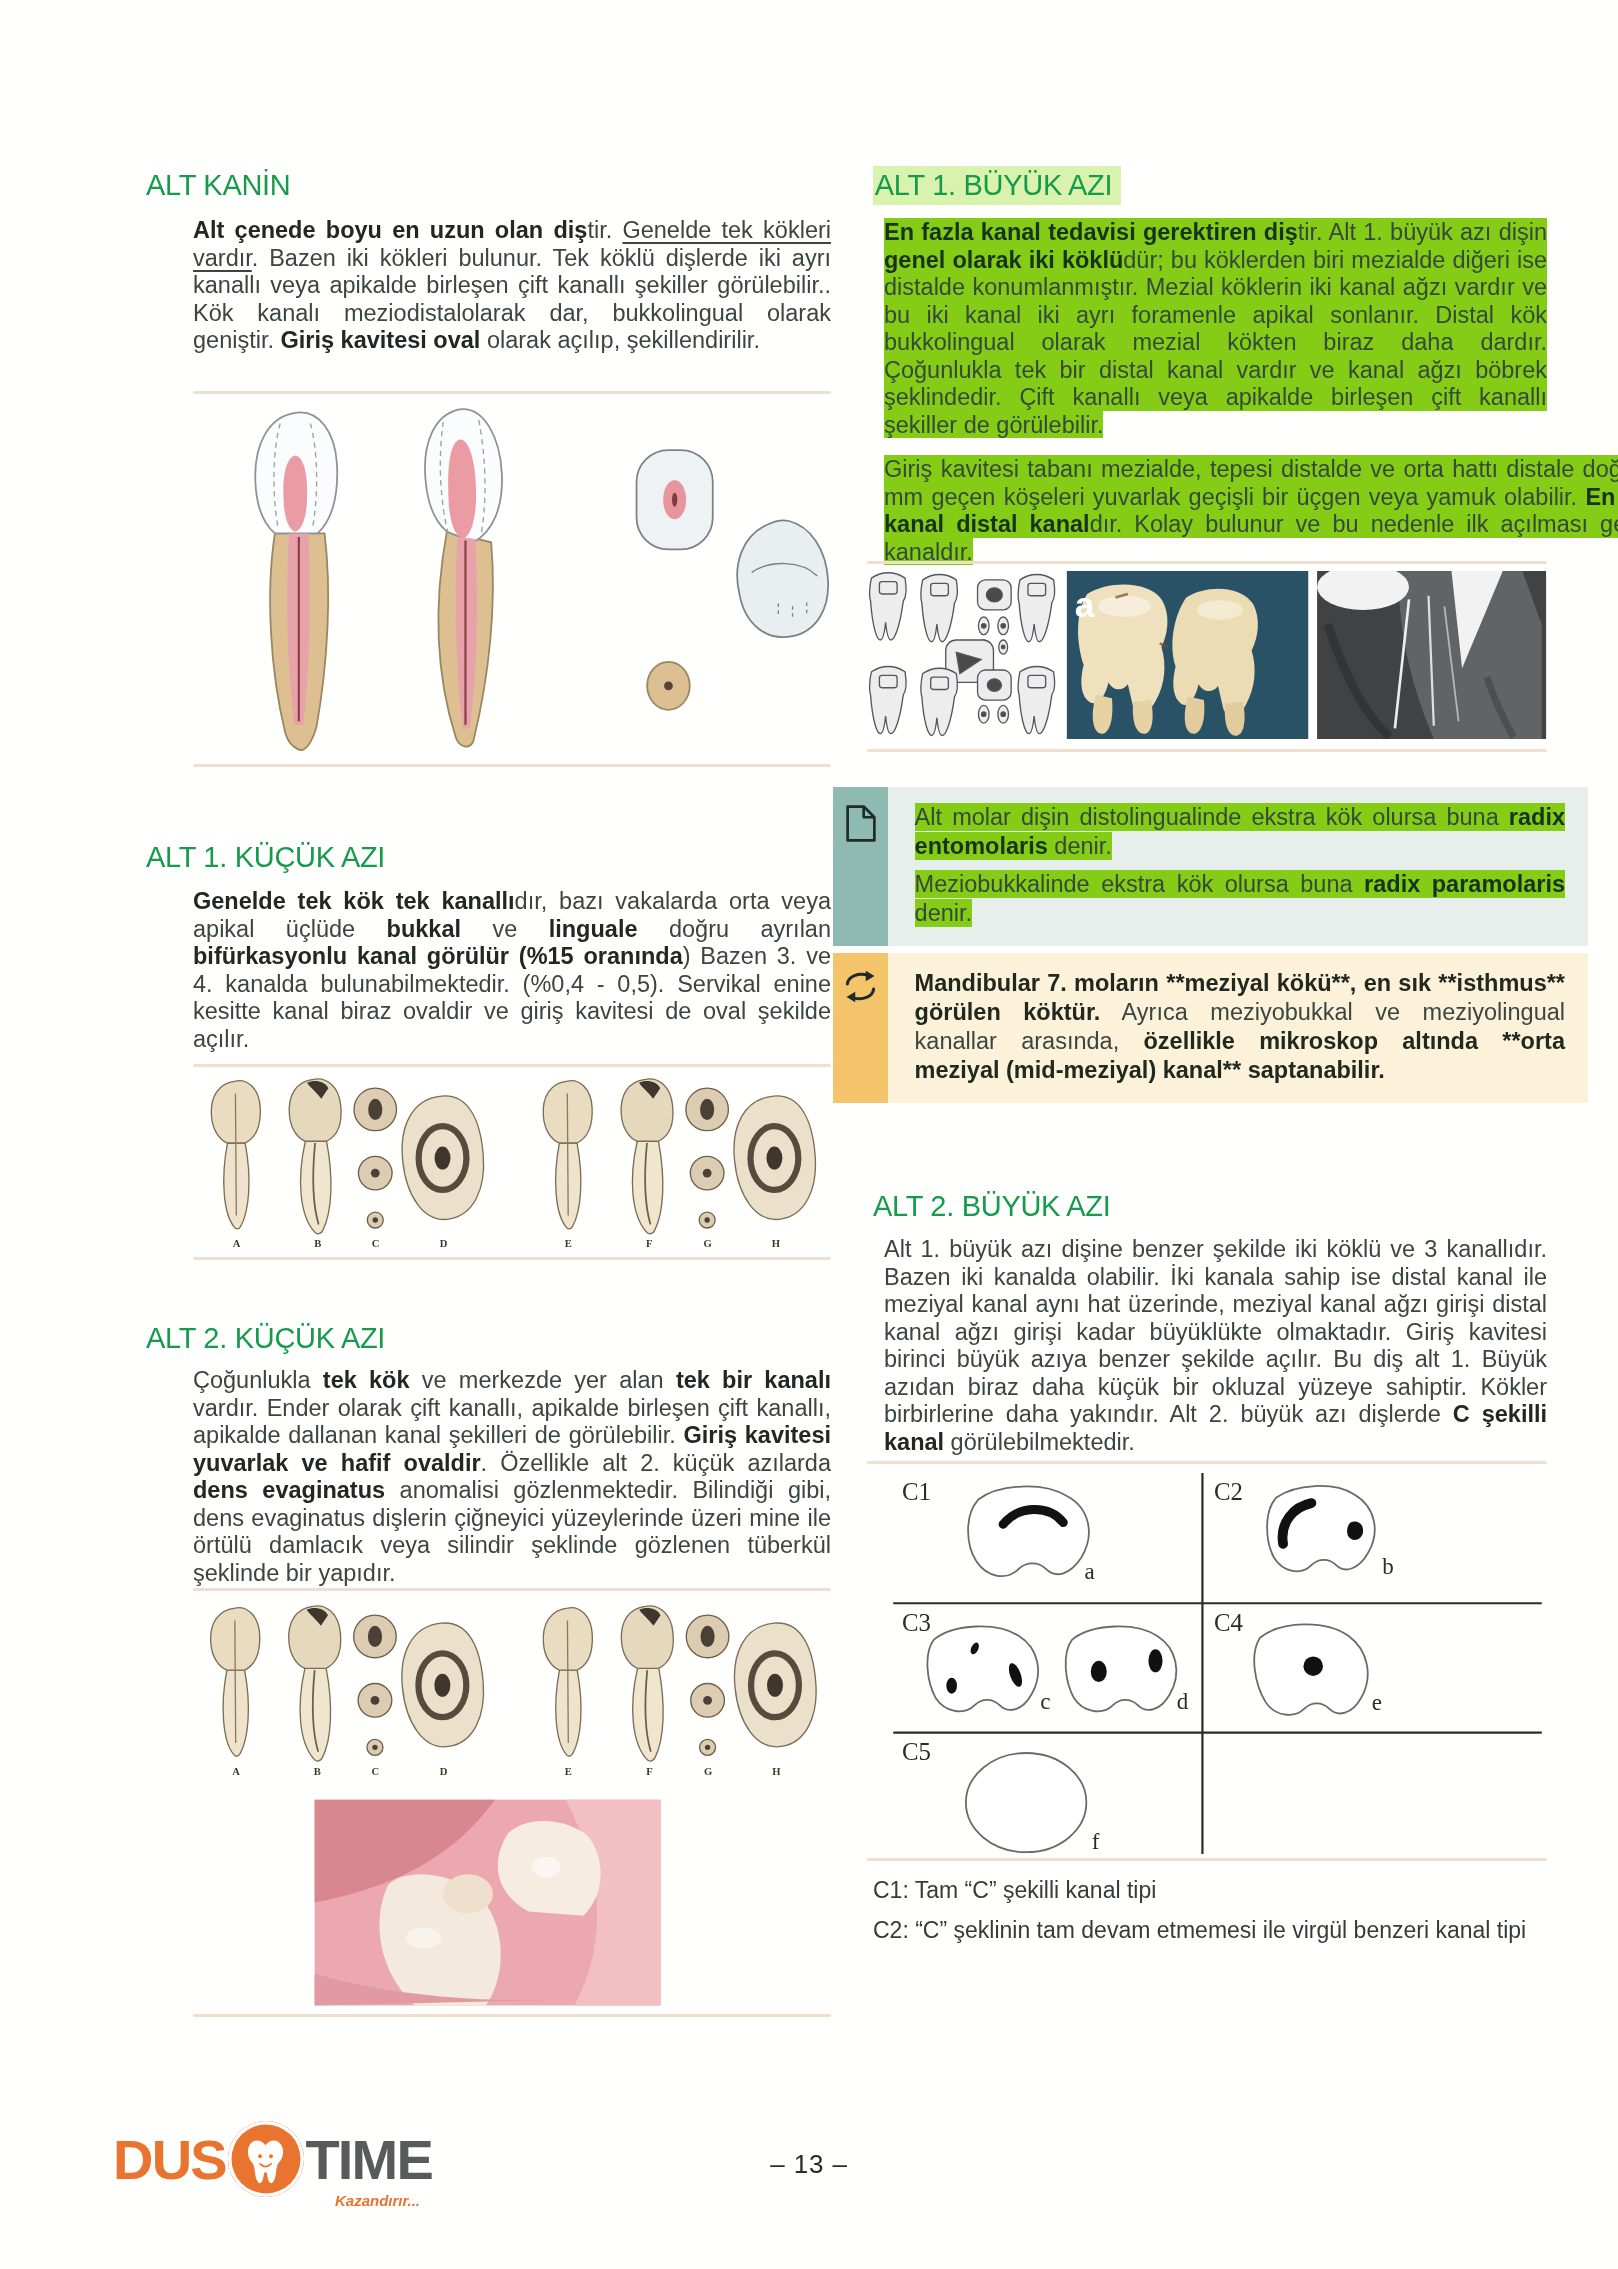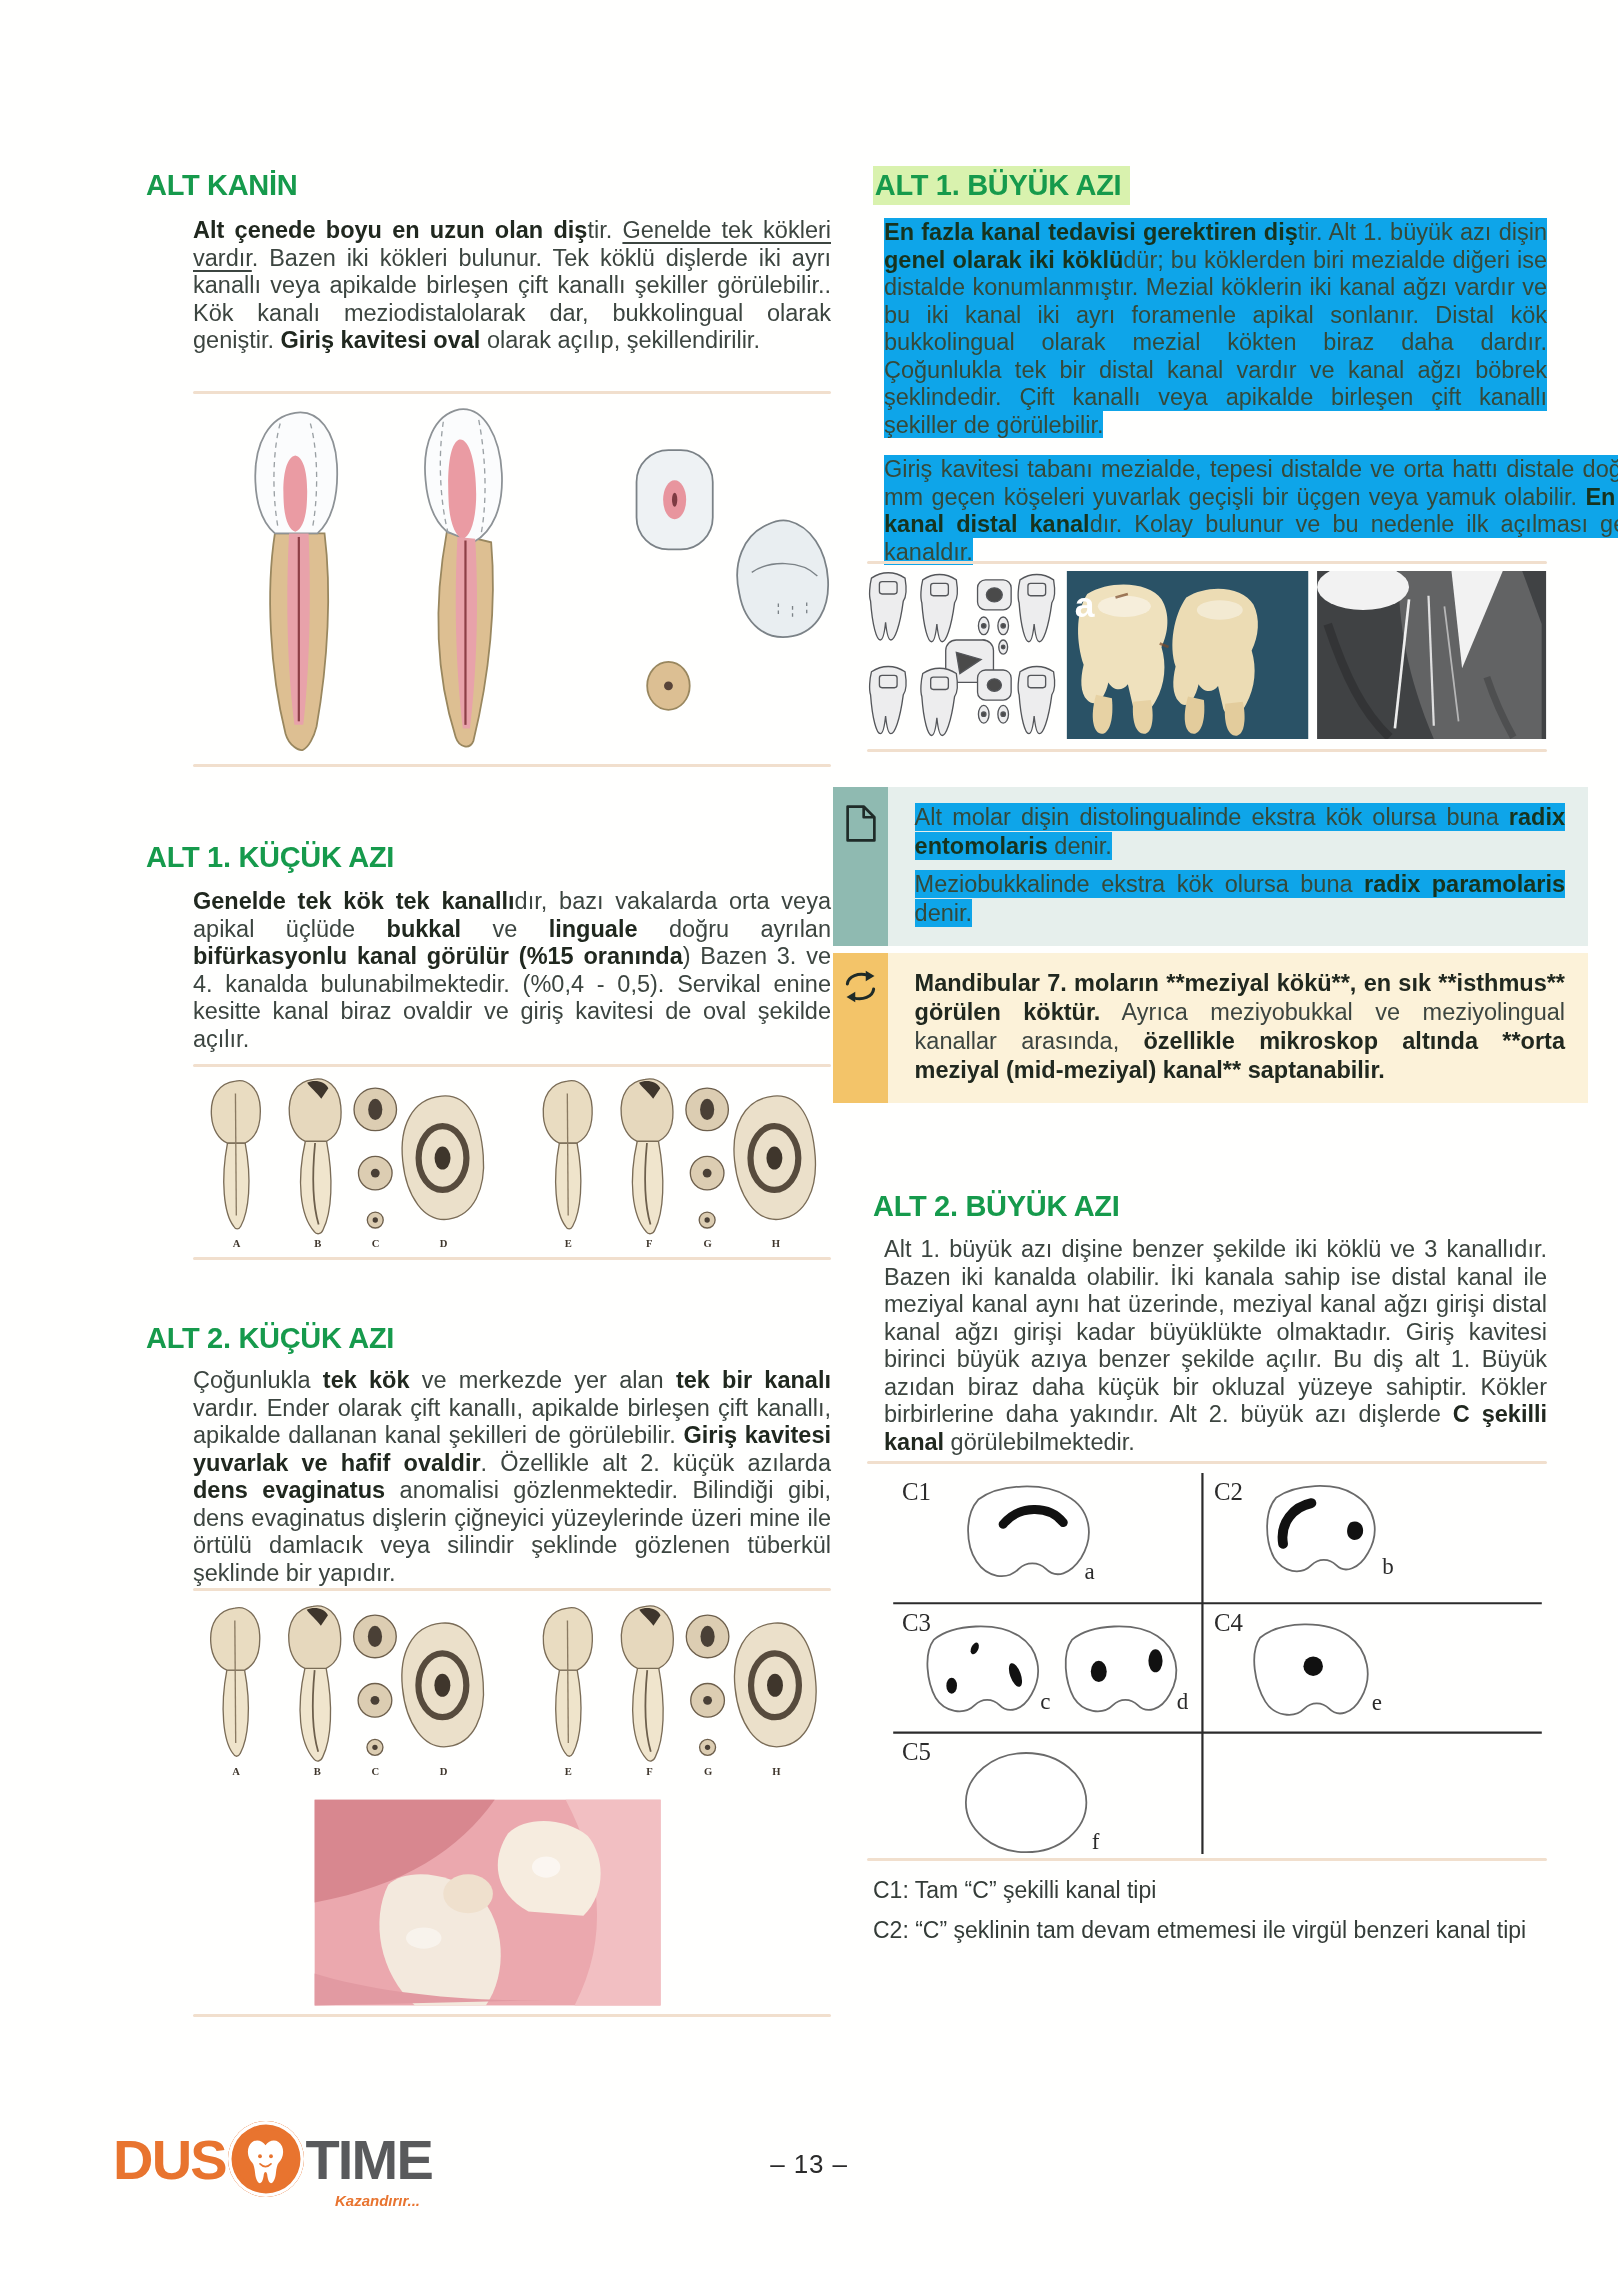--- a/index.html
+++ b/index.html
@@ -1,25 +1,25 @@
 <!DOCTYPE html>
 <html style="font-size:14px"><head>
 <meta charset="utf-8">
 <style>
   html,body{margin:0;padding:0;background:#ffffff;}
   #page{position:relative;width:1618px;height:2270px;background:#fffffe;
         font-family:"Liberation Sans",sans-serif;color:#3c4540;overflow:hidden;}
   .col{position:absolute;}
   .blk{position:absolute;}
-  h2.sec{margin:0;font-size:29px;line-height:35px;font-weight:700;color:#169a4c;letter-spacing:-0.3px;}
+  h2.sec{margin:0;font-size:29px;line-height:35px;font-weight:400;color:#169a4c;letter-spacing:-0.3px;}
   .hl-head{background:#d9f2ae;padding:2.7px 8.9px 4.4px 1.8px;margin-top:48px;}
   p.body{margin:0;font-size:23.5px;line-height:27.5px;text-align:justify;color:#3c4540;}
   .seg-b{font-weight:700;color:#20281f;}
   .seg-u{text-decoration:underline;text-underline-offset:3.5px;}
-  .hl{background:#0ea5e9;box-decoration-break:clone;-webkit-box-decoration-break:clone;padding:0.9px 0;}
+  .hl{background:#84cc16;box-decoration-break:clone;-webkit-box-decoration-break:clone;padding:0.9px 0;}
   .hl .seg-b{color:#17331e;}
   .hl, .hl span{color:#35493a;}
   .divider{height:2.7px;background:#f1dfcd;border-radius:1.8px;}
   
   .notebox{position:absolute;display:flex;align-items:stretch;width:755px;}
   .nb-side{width:55px;flex:0 0 55px;display:flex;justify-content:center;}
   .nb-side svg{margin-top:16px;}
   .nb-body{flex:1;padding:16px 23px 17.7px 26.6px;}
   .nb-body p{margin:0 0 8.9px 0;font-size:23.5px;line-height:29px;text-align:justify;}
   .nb1 .nb-side{background:#8fbab1;}

